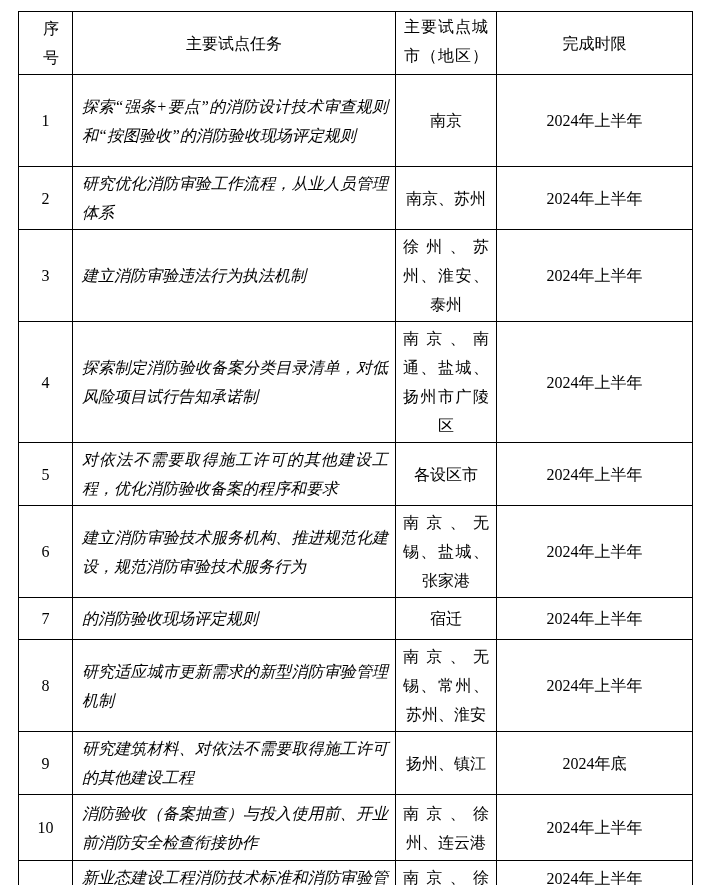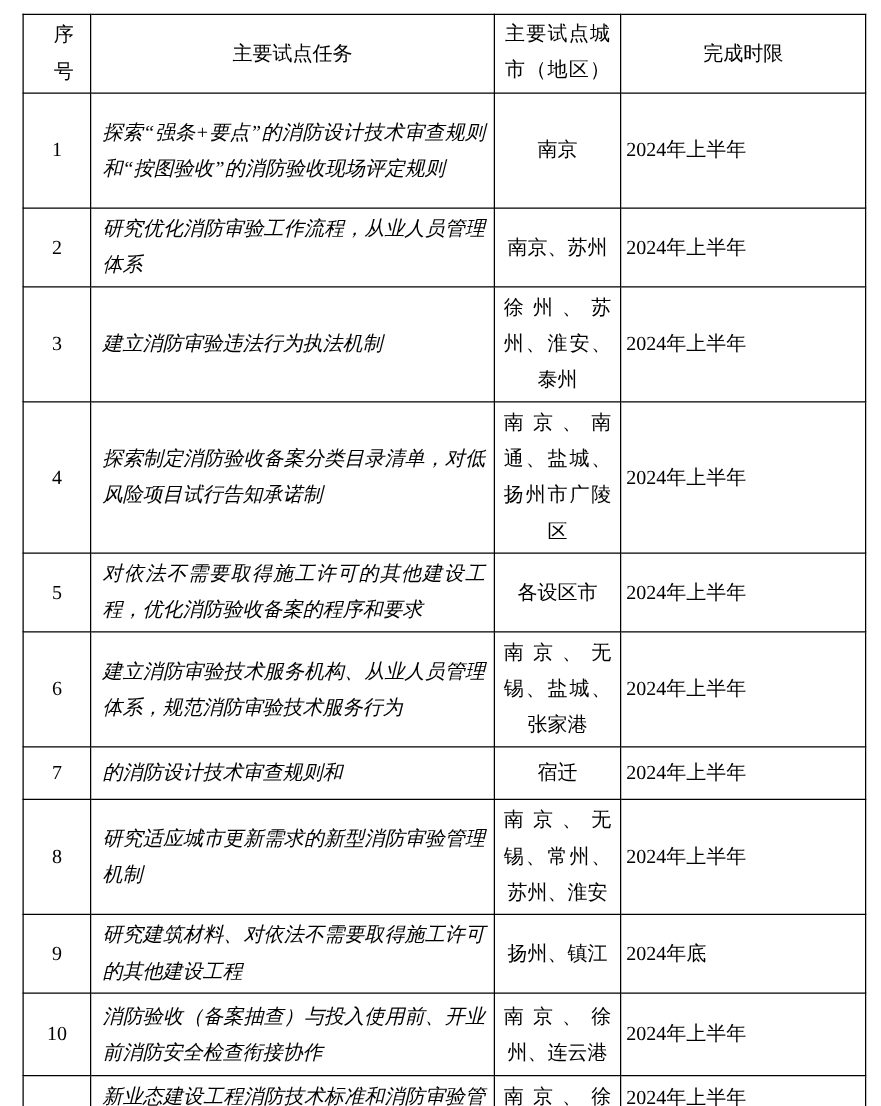--- a/index.html
+++ b/index.html
@@ -58,21 +58,21 @@
     padding: 2px 7px 2px 9px;
     font-style: italic;
   }
   td.city {
     text-align: justify;
     text-align-last: center;
     text-justify: inter-character;
     padding: 2px 7px;
   }
   td.deadline {
-    text-align: left;
+    text-align: center;
     padding: 2px 4px;
   }
 
   
   tbody tr:nth-child(1)  { height: 92px; }
   tbody tr:nth-child(2)  { height: 57px; }
   tbody tr:nth-child(3)  { height: 85px; }
   tbody tr:nth-child(4)  { height: 118px; }
   tbody tr:nth-child(5)  { height: 58px; }
   tbody tr:nth-child(6)  { height: 84px; }
@@ -130,27 +130,27 @@
           <td class="deadline">2024年上半年</td>
         </tr>
         <tr>
           <td class="no">5</td>
           <td class="task">对依法不需要取得施工许可的其他建设工程，优化消防验收备案的程序和要求</td>
           <td class="city">各设区市</td>
           <td class="deadline">2024年上半年</td>
         </tr>
         <tr>
           <td class="no">6</td>
-          <td class="task">建立消防审验技术服务机构、从业人员管理体系，规范消防审验技术服务行为</td>
+          <td class="task">建立消防审验技术服务机构、推进规范化建设，规范消防审验技术服务行为</td>
           <td class="city">南京、无锡、盐城、张家港</td>
           <td class="deadline">2024年上半年</td>
         </tr>
         <tr>
           <td class="no">7</td>
-          <td class="task">的消防设计技术审查规则和</td>
+          <td class="task">的消防验收现场评定规则</td>
           <td class="city">宿迁</td>
           <td class="deadline">2024年上半年</td>
         </tr>
         <tr>
           <td class="no">8</td>
           <td class="task">研究适应城市更新需求的新型消防审验管理机制</td>
           <td class="city">南京、无锡、常州、苏州、淮安</td>
           <td class="deadline">2024年上半年</td>
         </tr>
         <tr>

